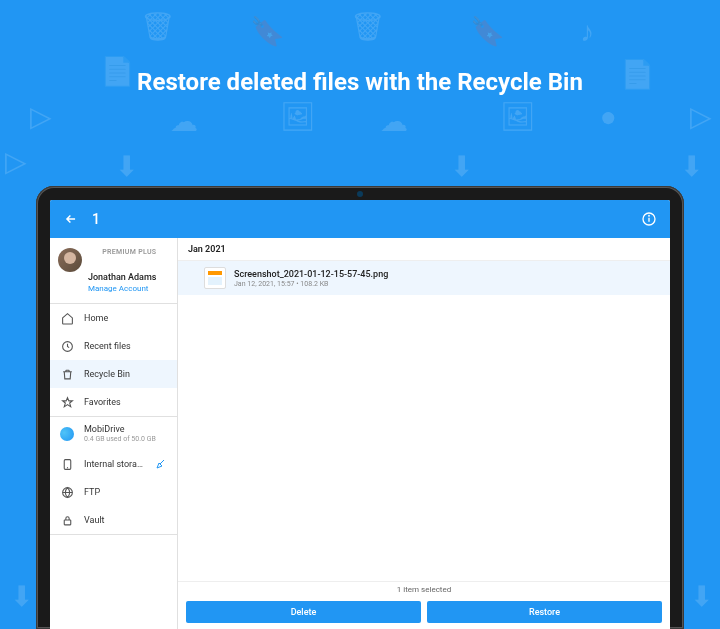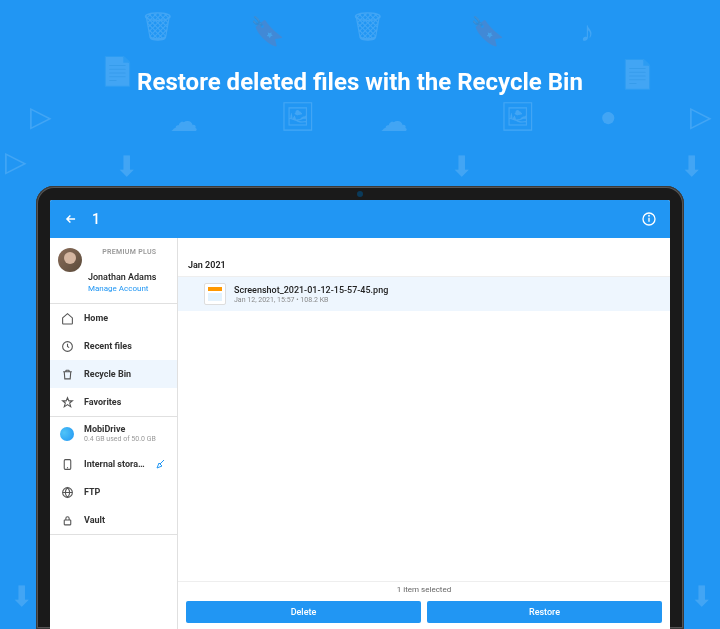--- a/index.html
+++ b/index.html
@@ -25,27 +25,27 @@
 .avatar { width: 24px; height: 24px; border-radius: 50%; background: linear-gradient(135deg, #8a6d5a, #5a4a3a); flex-shrink: 0; position: relative; overflow: hidden; }
 .avatar::after { content: ''; position: absolute; top: 4px; left: 6px; width: 12px; height: 12px; background: #d4b5a0; border-radius: 50%; }
 .profile-text { display: flex; flex-direction: column; min-width: 0; }
 .plan { color: #999; font-size: 7px; font-weight: 600; letter-spacing: 0.3px; text-align: right; }
 .username { font-size: 9px; font-weight: 500; color: #222; margin-top: 16px; white-space: nowrap; }
 .manage { color: #2196f3; font-size: 8px; margin-top: 2px; cursor: pointer; }
 .divider { height: 1px; background: #e0e0e0; margin: 0; }
 .nav-item { display: flex; align-items: center; gap: 10px; padding: 7px 10px; cursor: pointer; color: #333; }
 .nav-item.active { background: #eef6fe; }
 .nav-icon { width: 14px; height: 14px; display: flex; align-items: center; justify-content: center; color: #555; flex-shrink: 0; }
-.nav-label { font-size: 9px; white-space: nowrap; overflow: hidden; text-overflow: ellipsis; font-weight: bold; }
+.nav-label { font-size: 9px; white-space: nowrap; overflow: hidden; text-overflow: ellipsis; }
 .nav-sub { font-size: 7px; color: #999; margin-top: 1px; }
 .nav-col { display: flex; flex-direction: column; min-width: 0; }
 .cloud-icon { width: 14px; height: 14px; background: radial-gradient(circle at 30% 40%, #4fc3f7, #2196f3); border-radius: 50%; flex-shrink: 0; }
 .broom { margin-left: auto; color: #2196f3; }
 
-.main { flex: 1; display: flex; flex-direction: column; background: #fff; margin-top: 16px; }
+.main { flex: 1; display: flex; flex-direction: column; background: #fff; }
 .section-header { padding: 6px 10px; font-size: 9px; font-weight: 600; color: #222; border-bottom: 1px solid #eee; }
 .file-list { flex: 1; overflow: auto; }
 .file-row { display: flex; align-items: center; gap: 8px; padding: 6px 26px; background: #eef6fe; cursor: pointer; }
 .file-thumb { width: 22px; height: 22px; background: #fff; border: 1px solid #ddd; border-radius: 2px; position: relative; flex-shrink: 0; }
 .file-thumb::before { content: ''; position: absolute; top: 3px; left: 3px; right: 3px; height: 4px; background: #ff9800; }
 .file-thumb::after { content: ''; position: absolute; bottom: 3px; left: 3px; right: 3px; height: 8px; background: #e3f2fd; }
 .file-info { display: flex; flex-direction: column; min-width: 0; }
 .file-name { font-size: 9px; font-weight: 500; color: #222; white-space: nowrap; overflow: hidden; text-overflow: ellipsis; }
 .file-meta { font-size: 7px; color: #888; margin-top: 1px; }
 

